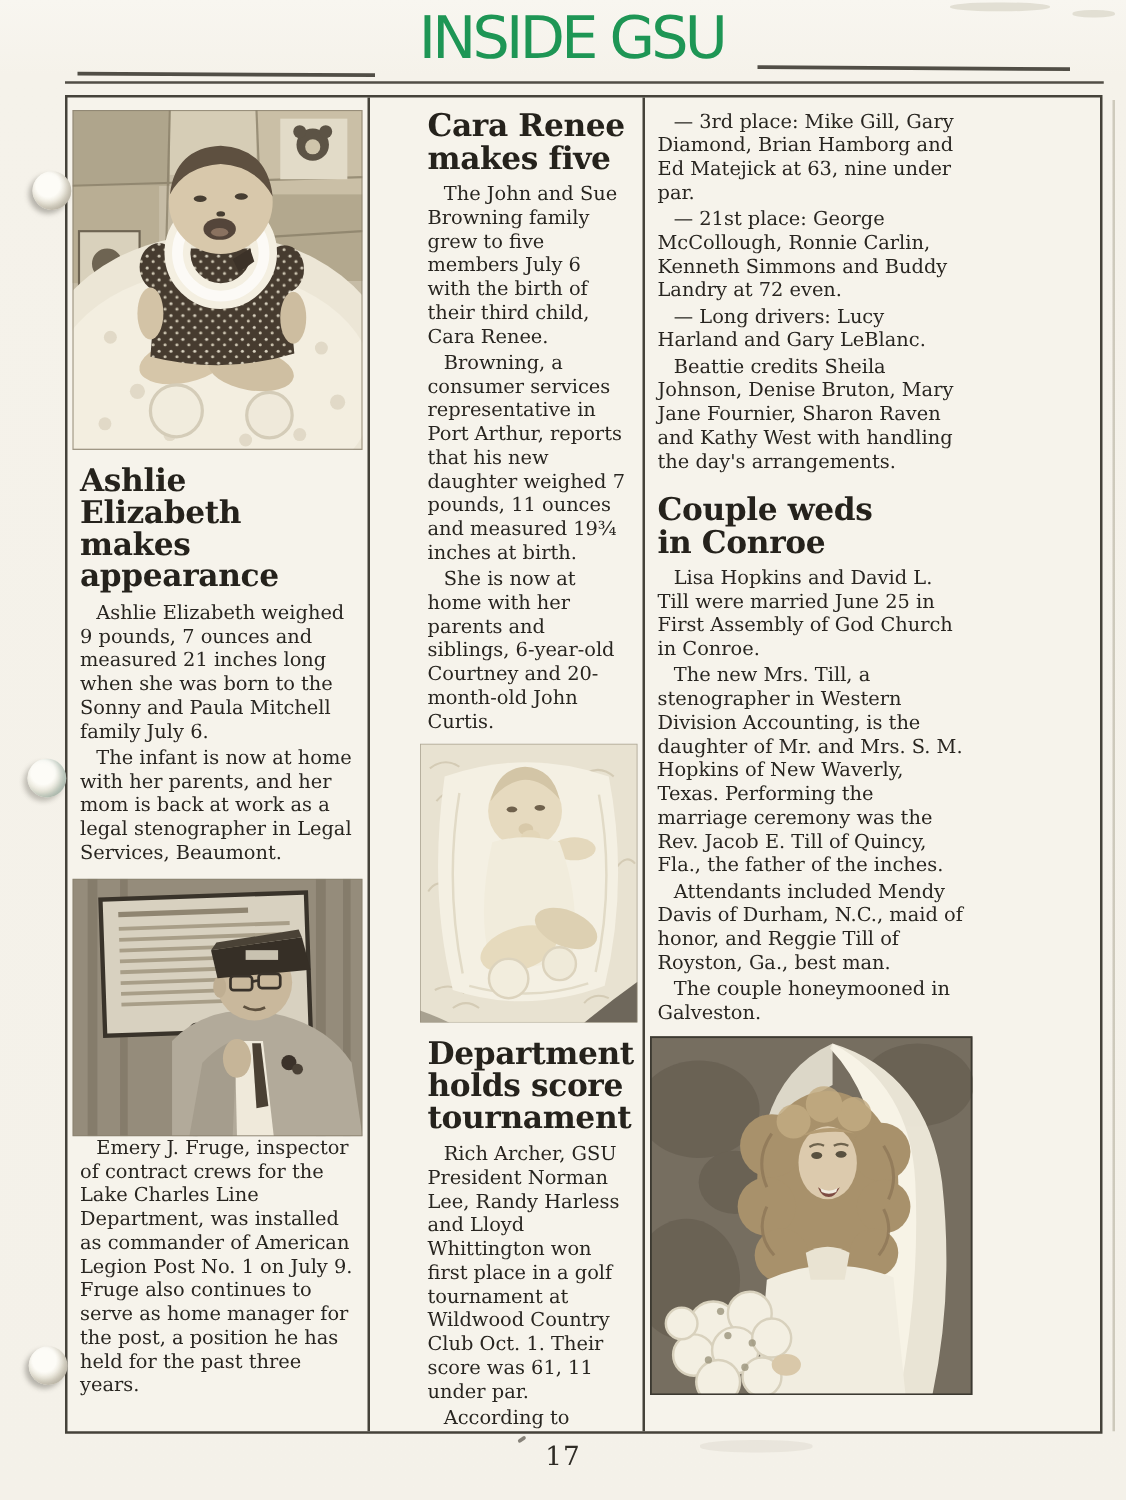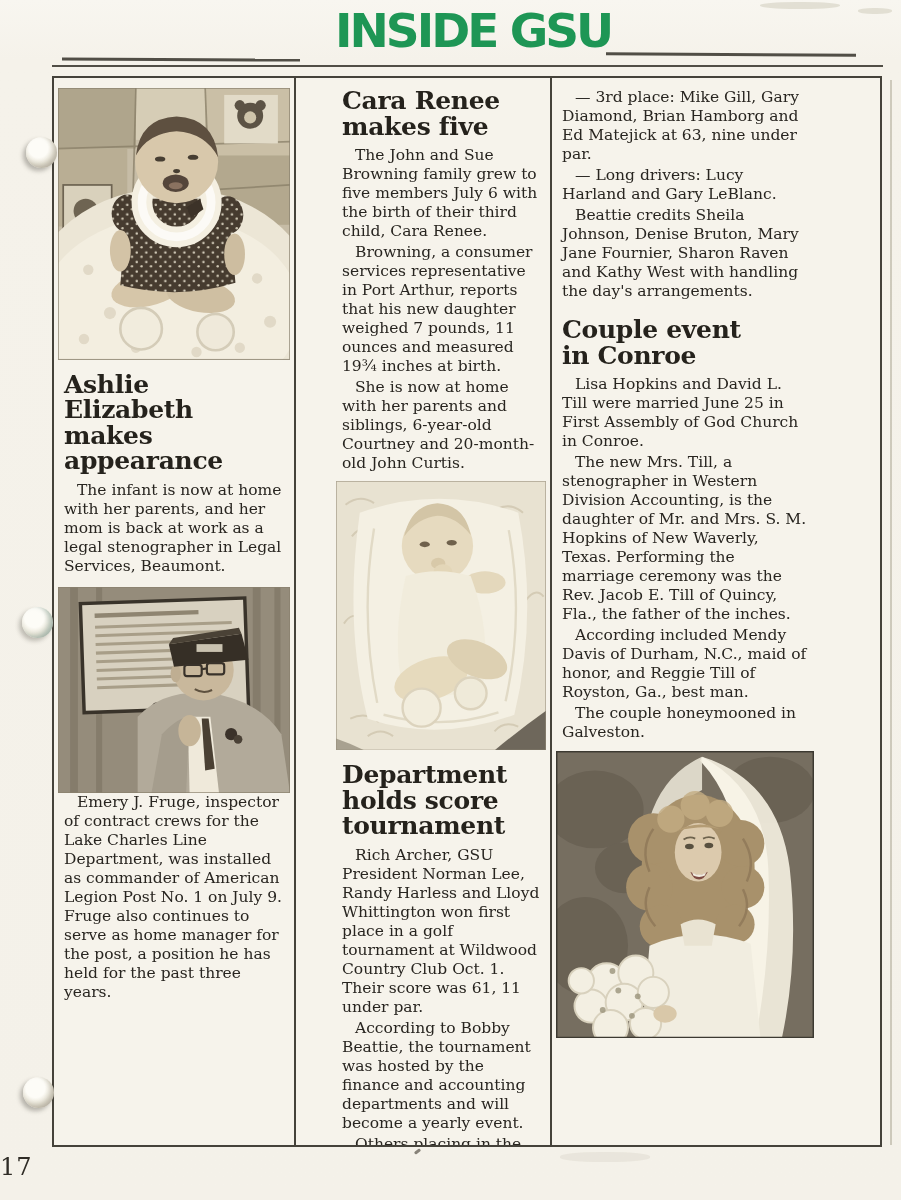--- a/index.html
+++ b/index.html
@@ -7,53 +7,53 @@
     width:901px;height:1200px;position:relative;overflow:hidden;
     background:
       linear-gradient(180deg,#f8f6f0 0,#f5f2ea 60px,#f4f1e9 100%);
     font-family:"DejaVu Serif","Liberation Serif",serif;
     color:#2b2823;
   }
   
   .masthead{
     position:absolute;top:7px;left:335px;margin:0;
     font-family:"DejaVu Sans","Liberation Sans",sans-serif;
-    font-weight:700;font-size:47px;line-height:1;letter-spacing:-3px;
+    font-weight:400;font-size:47px;line-height:1;letter-spacing:-3px;
   }
   .rule{position:absolute;height:3px;background:#514e46;}
   .rule-left{left:62px;top:58px;width:238px;transform:rotate(.3deg);}
   .rule-right{left:606px;top:53px;width:250px;transform:rotate(.4deg);}
   .full-rule{position:absolute;left:52px;top:65px;width:831px;height:2px;background:#514e46;}
   
   .content-box{
     position:absolute;left:52px;top:76px;width:830px;height:1071px;
     border:2px solid #45423a;box-sizing:border-box;
     display:flex;background:#f6f3eb;
   }
   .col{box-sizing:border-box;padding:6px 10px 0;overflow:hidden;}
   .col+.col{border-left:2px solid #45423a;}
   #col1{width:240px;}
-  #col2{width:256px;padding-left:46px;}
+  #col2{width:220px;padding-left:46px;}
   #col3{width:268px;}
   
   .headline{
     margin:12px 0 7px;font-weight:bold;color:#25221c;
     font-size:25px;line-height:1.02;letter-spacing:-.3px;
   }
   .headline--narrow{max-width:195px;}
   .para{
     margin:0 0 2px;font-size:15.5px;line-height:19px;
     text-indent:13px;color:#282520;
   }
   
   .photo{display:block;width:calc(100% + 12px);margin:4px -6px 0;}
   
   .page-number{
-    position:absolute;left:0;right:0;top:1153px;text-align:left;
-    font-size:24px;letter-spacing:1px;color:#2f2c26;
+    position:absolute;left:0;right:0;top:1153px;text-align:center;
+    font-size:21px;letter-spacing:1px;color:#2f2c26;
   }
   .hole{
     position:absolute;width:31px;height:31px;border-radius:50%;
     background:radial-gradient(circle at 40% 35%,#fdfcf7 0 35%,#e8e4d6 60%,#c2bcab 100%);
     box-shadow:-3px 3px 4px rgba(70,66,56,.35), inset -3px -3px 5px rgba(90,85,72,.25);
   }
   .hole-tint{box-shadow:-3px 3px 4px rgba(70,66,56,.3), inset -4px -2px 5px rgba(80,130,125,.35);}
   .hole-tick{position:absolute;width:16px;height:6px;background:#575046;border-radius:2px;}
   .edge-line{position:absolute;width:2px;background:#b9b3a3;opacity:.65;}
   .smudge{position:absolute;background:#d9d5c8;border-radius:45%;opacity:.7;}
@@ -144,20 +144,21 @@
             <ellipse cx="156" cy="80" rx="6" ry="3"></ellipse>
           <ellipse cx="137" cy="96" rx="4" ry="2.5"></ellipse>
         </g>
         <ellipse cx="136" cy="110" rx="15" ry="10" fill="#54453a"></ellipse>
         <ellipse cx="136" cy="113" rx="8" ry="4" fill="#8a7260"></ellipse>
         <rect x="0" y="0" width="268" height="314" fill="none" stroke="#8c English8272" stroke-width="0"></rect>
         <rect x="0" y="0" width="268" height="314" fill="none" stroke="#89816e" stroke-width="2" opacity=".8"></rect>
       </svg>
 
       <h2 class="headline">Ashlie Elizabeth makes appearance</h2>
+      <p class="para">Ashlie Elizabeth weighed 9 pounds, 7 ounces and measured 21 inches long when she was born to the Sonny and Paula Mitchell family July 6.</p>
       <p class="para">The infant is now at home with her parents, and her mom is back at work as a legal stenographer in Legal Services, Beaumont.</p>
 
       <svg class="photo" style="margin-top:11px" viewBox="0 0 268 238" preserveAspectRatio="none">
         <rect width="268" height="238" fill="#958c7b"></rect>
         <g fill="#786f5f" opacity=".55">
           <rect x="14" y="0" width="9" height="238"></rect>
             <rect x="44" y="0" width="7" height="238"></rect>
           <rect x="225" y="0" width="9" height="238"></rect>
             <rect x="250" y="0" width="7" height="238"></rect>
         </g>
@@ -257,27 +258,28 @@
 
       <h2 class="headline">Department holds score tournament</h2>
       <p class="para">Rich Archer, GSU President Norman Lee, Randy Harless and Lloyd Whittington won first place in a golf tournament at Wildwood Country Club Oct. 1. Their score was 61, 11 under par.</p>
       <p class="para">According to Bobby Beattie, the tournament was hosted by the finance and accounting departments and will become a yearly event.</p>
       <p class="para">Others placing in the competition at Wildwood Country Club, located near Kountze, were:</p>
       <p class="para">— 2nd place: John Craus, Clyde McBride, Butch Franklin and Tom Jenkins at 63, nine under par (the 2nd and 3rd place winners played a tie-breaker at the 1st hole).</p>
     </div>
 
     <div class="col" id="col3">
       <p class="para" style="margin-top:4px">— 3rd place: Mike Gill, Gary Diamond, Brian Hamborg and Ed Matejick at 63, nine under par.</p>
+      <p class="para">— 21st place: George McCollough, Ronnie Carlin, Kenneth Simmons and Buddy Landry at 72 even.</p>
       <p class="para">— Long drivers: Lucy Harland and Gary LeBlanc.</p>
       <p class="para">Beattie credits Sheila Johnson, Denise Bruton, Mary Jane Fournier, Sharon Raven and Kathy West with handling the day's arrangements.</p>
 
-      <h2 class="headline headline--narrow" style="margin-top:16px">Couple event in Conroe</h2>
+      <h2 class="headline headline--narrow" style="margin-top:16px">Couple weds in Conroe</h2>
       <p class="para">Lisa Hopkins and David L. Till were married June 25 in First Assembly of God Church in Conroe.</p>
       <p class="para">The new Mrs. Till, a stenographer in Western Division Accounting, is the daughter of Mr. and Mrs. S. M. Hopkins of New Waverly, Texas. Performing the marriage ceremony was the Rev. Jacob E. Till of Quincy, Fla., the father of the inches.</p>
-      <p class="para">According included Mendy Davis of Durham, N.C., maid of honor, and Reggie Till of Royston, Ga., best man.</p>
+      <p class="para">Attendants included Mendy Davis of Durham, N.C., maid of honor, and Reggie Till of Royston, Ga., best man.</p>
       <p class="para">The couple honeymooned in Galveston.</p>
 
       <svg class="photo" style="margin-top:9px" viewBox="0 0 265 295" preserveAspectRatio="none">
         <rect width="265" height="295" fill="#766e60"></rect>
         <g fill="#655d50" opacity=".7">
           <ellipse cx="40" cy="60" rx="50" ry="40"></ellipse>
             <ellipse cx="220" cy="40" rx="46" ry="34"></ellipse>
           <ellipse cx="30" cy="200" rx="44" ry="50"></ellipse>
             <ellipse cx="70" cy="120" rx="30" ry="26"></ellipse>
         </g>

